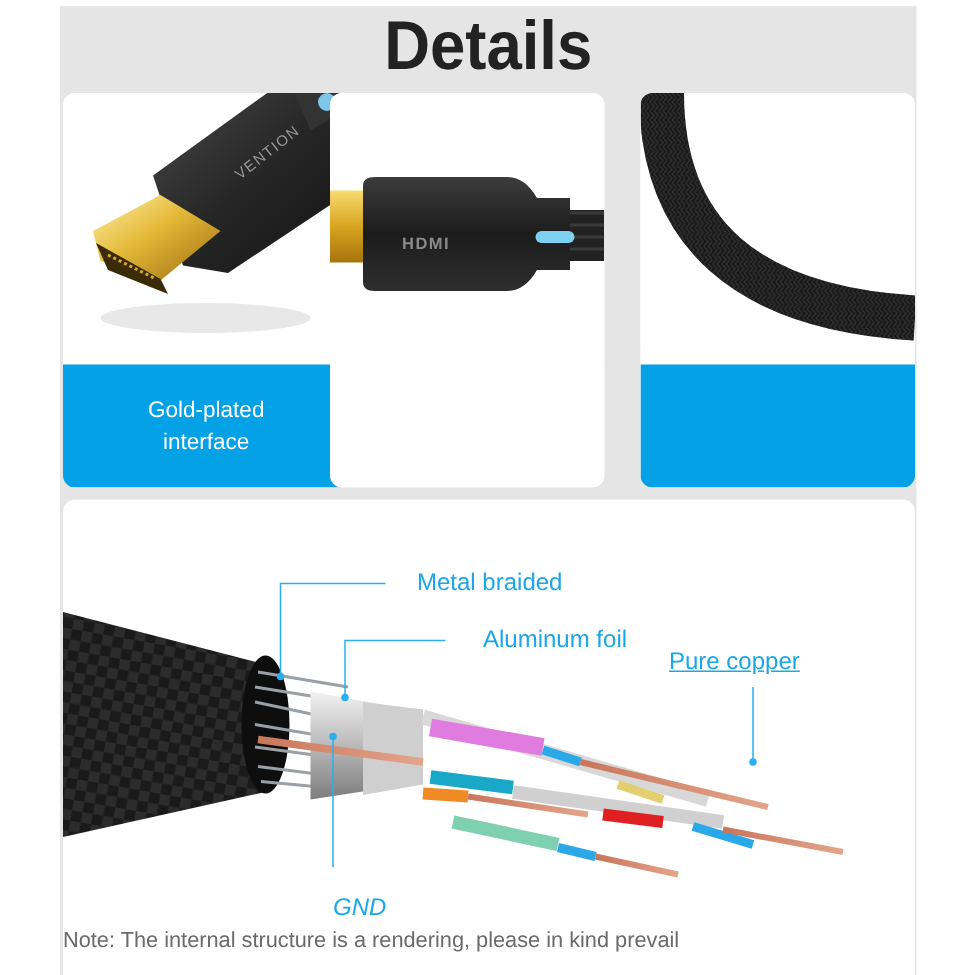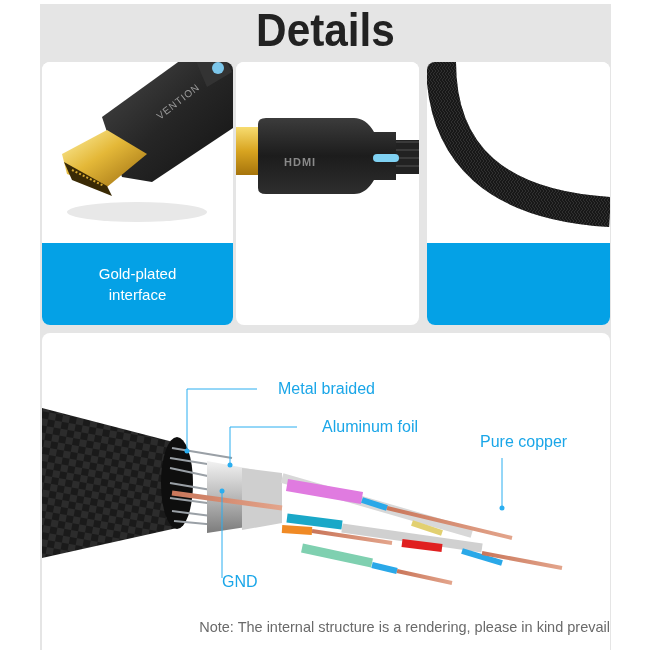--- a/index.html
+++ b/index.html
@@ -23,30 +23,30 @@
     border-radius: 8px; overflow: hidden; background: #ffffff;
   }
   .card .img { position: absolute; left: 0; top: 0; width: 100%; height: 181px; background: #fff; overflow: hidden; }
   .card .caption {
     position: absolute; left: 0; top: 181px; width: 100%; height: 82px;
     background: #04a1e6; color: #ffffff;
     display: flex; align-items: center; justify-content: center; text-align: center;
     font-size: 15px; line-height: 21px; padding: 0 8px;
   }
   #card1 { left: 42px; width: 191px; }
-  #card2 { left: 236px; width: 183px; }
+  #card2 { left: 220px; width: 183px; }
   #card3 { left: 427px; width: 183px; }
 
   .big {
     position: absolute; left: 42px; top: 333px; width: 568px; height: 393px;
     background: #ffffff; border-radius: 8px 8px 0 0; overflow: hidden;
   }
   .label { position: absolute; color: #1aa6e8; font-size: 16px; white-space: nowrap; }
   .note {
-    position: absolute; left: 0; top: 286px; width: 100%; text-align: right;
+    position: absolute; left: 0; top: 286px; width: 100%; text-align: left;
     color: #6a6a6a; font-size: 14.5px;
   }
   svg { display: block; }
 </style>
 </head>
 <body>
 
 <div class="panel">
   <div class="title">Details</div>
 </div>
@@ -193,16 +193,16 @@
     </g>
     <g fill="#2aaef0">
       <circle cx="145" cy="118" r="2.5"></circle>
       <circle cx="188" cy="132" r="2.5"></circle>
       <circle cx="460" cy="175" r="2.5"></circle>
       <circle cx="180" cy="158" r="2.5"></circle>
     </g>
   </svg>
   <div class="label" style="left:236px;top:47px;">Metal braided</div>
   <div class="label" style="left:280px;top:85px;">Aluminum foil</div>
-  <div class="label" style="left:438px;top:100px;">Pure copper</div>
-  <div class="label" style="left:180px;top:240px;">GND</div>
+  <div class="label" style="left:404px;top:100px;text-decoration:underline;">Pure copper</div>
+  <div class="label" style="left:180px;top:264px;font-style:italic;">GND</div>
   <div class="note">Note: The internal structure is a rendering, please in kind prevail</div>
 </div>
 
 </body></html>

